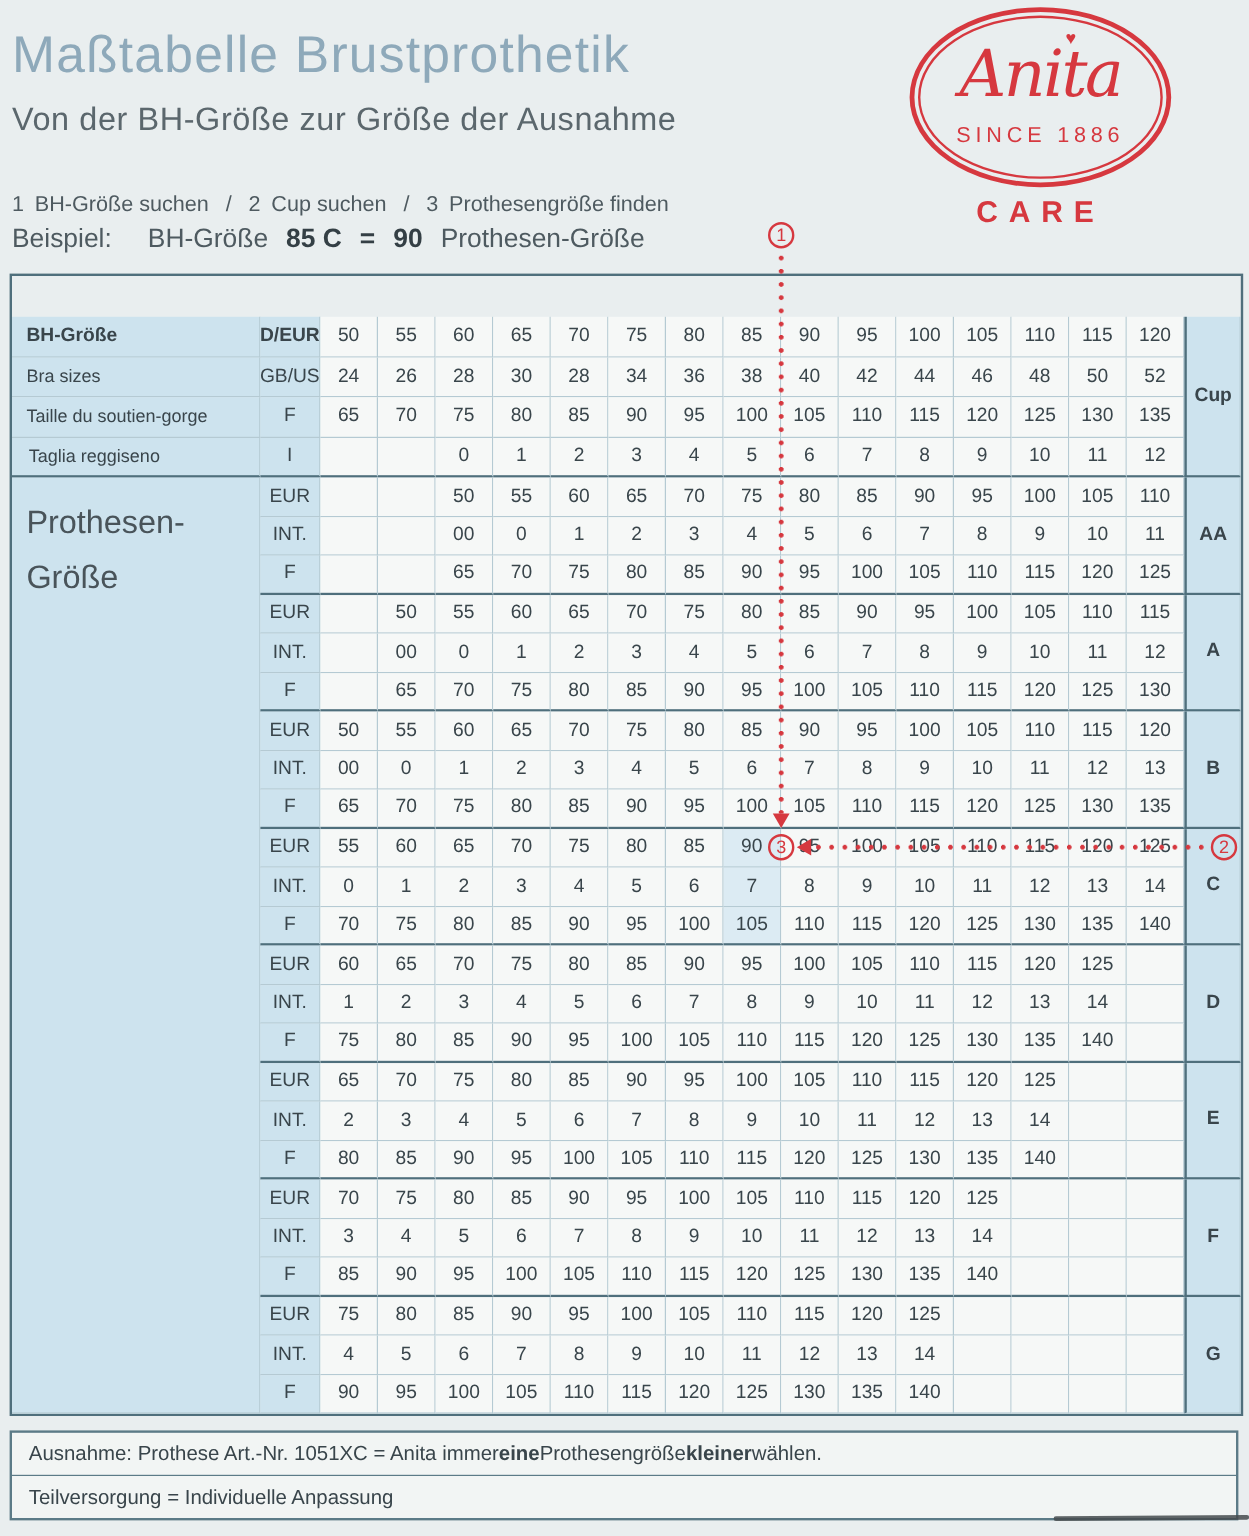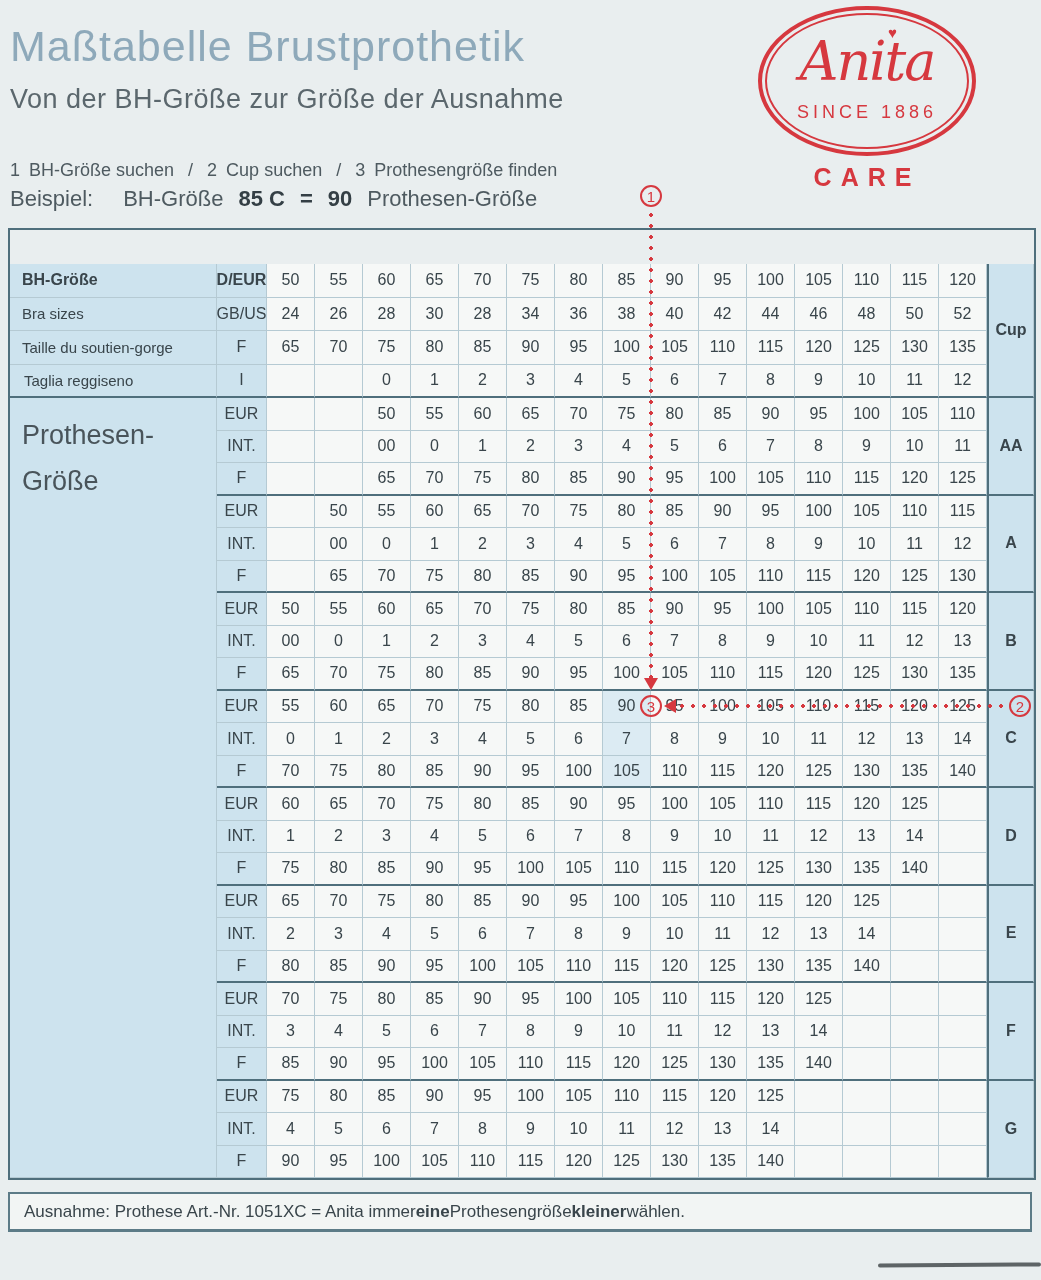--- a/index.html
+++ b/index.html
@@ -566,15 +566,18 @@
 <div class="abs red-circle" style="left:1009px;top:695px;">2</div>
 
 <div class="abs notes-box" id="notes-box">
     <div class="note-row first">
       <span>Ausnahme: Prothese Art.-Nr. 1051XC = Anita immer </span>
       <span class="note-b">eine</span>
       <span> Prothesengröße </span>
       <span class="note-b">kleiner</span>
       <span> wählen.</span>
     </div>
+    <div class="note-row">
+      <span>Teilversorgung = Individuelle Anpassung</span>
+    </div>
   </div>
 
 <div class="abs edge-smudge"></div>
 
 </body></html>

